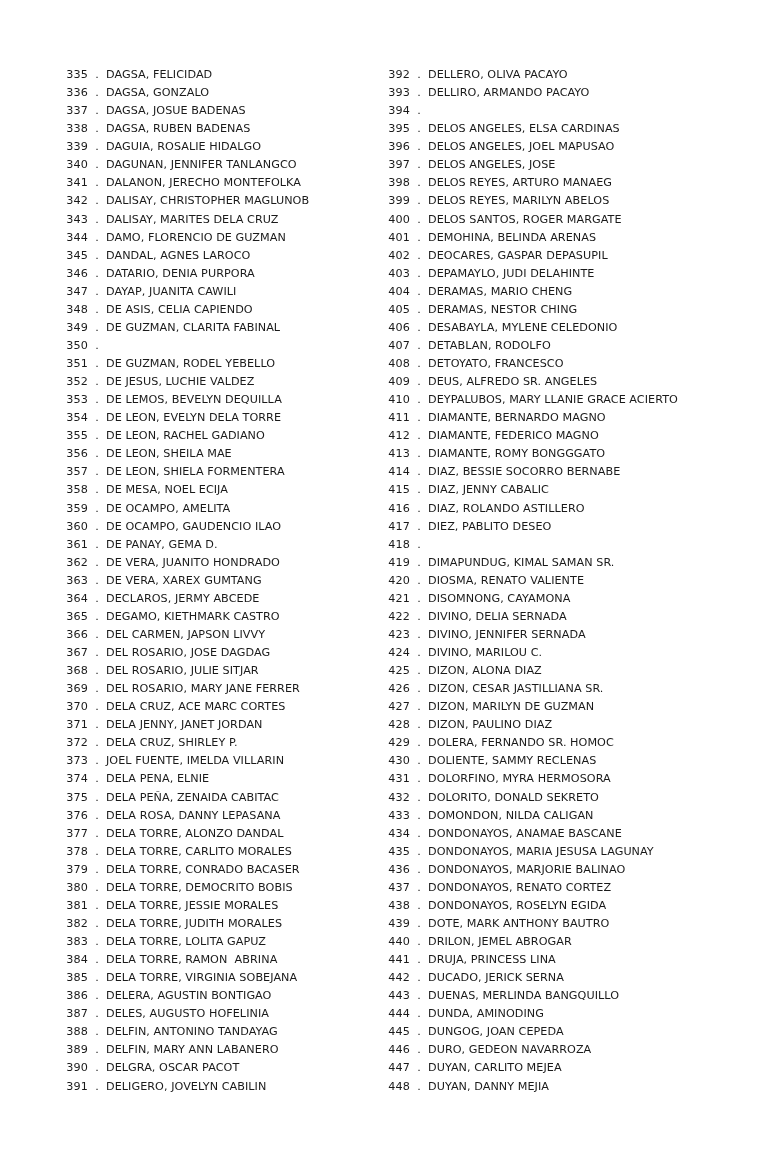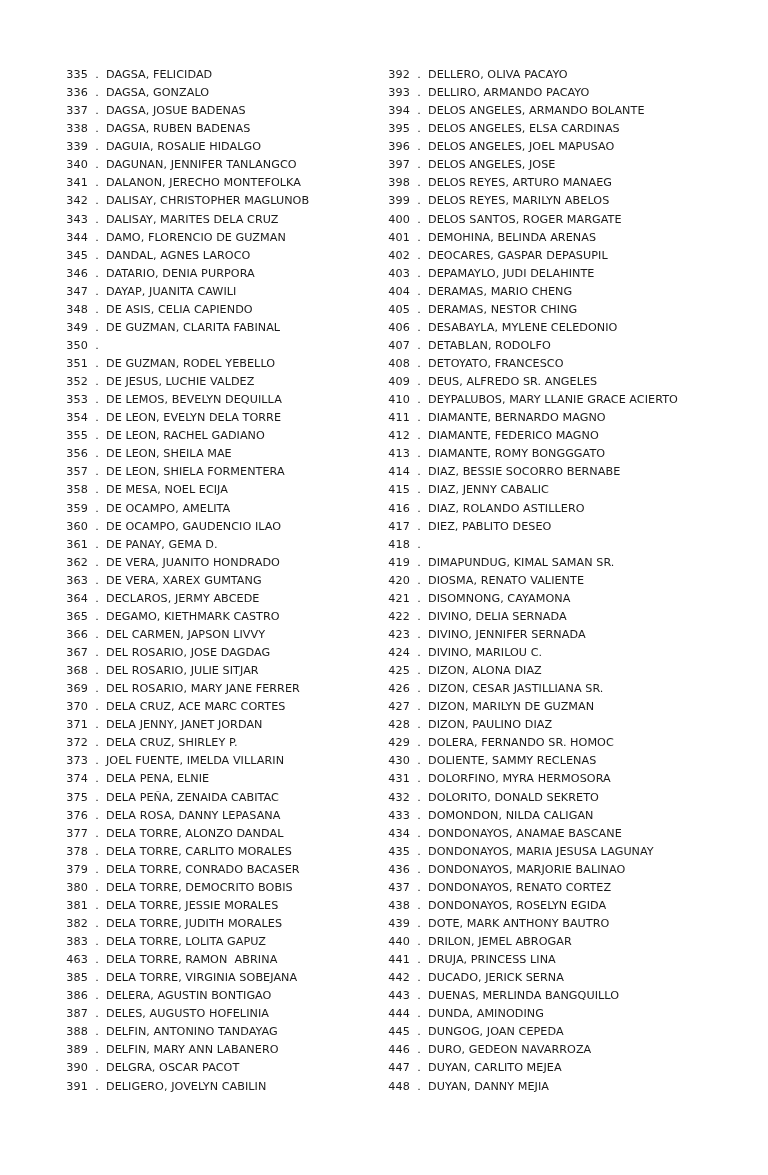--- a/index.html
+++ b/index.html
@@ -113,33 +113,33 @@
         <div class="entry-row"><span class="entry-index">374</span><span class="entry-dot">.</span><span class="entry-name">DELA PENA, ELNIE</span></div>
         <div class="entry-row"><span class="entry-index">375</span><span class="entry-dot">.</span><span class="entry-name">DELA PEÑA, ZENAIDA CABITAC</span></div>
         <div class="entry-row"><span class="entry-index">376</span><span class="entry-dot">.</span><span class="entry-name">DELA ROSA, DANNY LEPASANA</span></div>
         <div class="entry-row"><span class="entry-index">377</span><span class="entry-dot">.</span><span class="entry-name">DELA TORRE, ALONZO DANDAL</span></div>
         <div class="entry-row"><span class="entry-index">378</span><span class="entry-dot">.</span><span class="entry-name">DELA TORRE, CARLITO MORALES</span></div>
         <div class="entry-row"><span class="entry-index">379</span><span class="entry-dot">.</span><span class="entry-name">DELA TORRE, CONRADO BACASER</span></div>
         <div class="entry-row"><span class="entry-index">380</span><span class="entry-dot">.</span><span class="entry-name">DELA TORRE, DEMOCRITO BOBIS</span></div>
         <div class="entry-row"><span class="entry-index">381</span><span class="entry-dot">.</span><span class="entry-name">DELA TORRE, JESSIE MORALES</span></div>
         <div class="entry-row"><span class="entry-index">382</span><span class="entry-dot">.</span><span class="entry-name">DELA TORRE, JUDITH MORALES</span></div>
         <div class="entry-row"><span class="entry-index">383</span><span class="entry-dot">.</span><span class="entry-name">DELA TORRE, LOLITA GAPUZ</span></div>
-        <div class="entry-row"><span class="entry-index">463</span><span class="entry-dot">.</span><span class="entry-name">DELA TORRE, RAMON  ABRINA</span></div>
+        <div class="entry-row"><span class="entry-index">384</span><span class="entry-dot">.</span><span class="entry-name">DELA TORRE, RAMON  ABRINA</span></div>
         <div class="entry-row"><span class="entry-index">385</span><span class="entry-dot">.</span><span class="entry-name">DELA TORRE, VIRGINIA SOBEJANA</span></div>
         <div class="entry-row"><span class="entry-index">386</span><span class="entry-dot">.</span><span class="entry-name">DELERA, AGUSTIN BONTIGAO</span></div>
         <div class="entry-row"><span class="entry-index">387</span><span class="entry-dot">.</span><span class="entry-name">DELES, AUGUSTO HOFELINIA</span></div>
         <div class="entry-row"><span class="entry-index">388</span><span class="entry-dot">.</span><span class="entry-name">DELFIN, ANTONINO TANDAYAG</span></div>
         <div class="entry-row"><span class="entry-index">389</span><span class="entry-dot">.</span><span class="entry-name">DELFIN, MARY ANN LABANERO</span></div>
         <div class="entry-row"><span class="entry-index">390</span><span class="entry-dot">.</span><span class="entry-name">DELGRA, OSCAR PACOT</span></div>
         <div class="entry-row"><span class="entry-index">391</span><span class="entry-dot">.</span><span class="entry-name">DELIGERO, JOVELYN CABILIN</span></div>
       </div>
     <div class="roster-column right">
         <div class="entry-row"><span class="entry-index">392</span><span class="entry-dot">.</span><span class="entry-name">DELLERO, OLIVA PACAYO</span></div>
         <div class="entry-row"><span class="entry-index">393</span><span class="entry-dot">.</span><span class="entry-name">DELLIRO, ARMANDO PACAYO</span></div>
-        <div class="entry-row"><span class="entry-index">394</span><span class="entry-dot">.</span><span class="entry-name">DELOS ANGELES, ARMANDO BOLANTE</span></div>
+        <div class="entry-row"><span class="entry-index">394</span><span class="entry-dot">.</span></div>
         <div class="entry-row"><span class="entry-index">395</span><span class="entry-dot">.</span><span class="entry-name">DELOS ANGELES, ELSA CARDINAS</span></div>
         <div class="entry-row"><span class="entry-index">396</span><span class="entry-dot">.</span><span class="entry-name">DELOS ANGELES, JOEL MAPUSAO</span></div>
         <div class="entry-row"><span class="entry-index">397</span><span class="entry-dot">.</span><span class="entry-name">DELOS ANGELES, JOSE</span></div>
         <div class="entry-row"><span class="entry-index">398</span><span class="entry-dot">.</span><span class="entry-name">DELOS REYES, ARTURO MANAEG</span></div>
         <div class="entry-row"><span class="entry-index">399</span><span class="entry-dot">.</span><span class="entry-name">DELOS REYES, MARILYN ABELOS</span></div>
         <div class="entry-row"><span class="entry-index">400</span><span class="entry-dot">.</span><span class="entry-name">DELOS SANTOS, ROGER MARGATE</span></div>
         <div class="entry-row"><span class="entry-index">401</span><span class="entry-dot">.</span><span class="entry-name">DEMOHINA, BELINDA ARENAS</span></div>
         <div class="entry-row"><span class="entry-index">402</span><span class="entry-dot">.</span><span class="entry-name">DEOCARES, GASPAR DEPASUPIL</span></div>
         <div class="entry-row"><span class="entry-index">403</span><span class="entry-dot">.</span><span class="entry-name">DEPAMAYLO, JUDI DELAHINTE</span></div>
         <div class="entry-row"><span class="entry-index">404</span><span class="entry-dot">.</span><span class="entry-name">DERAMAS, MARIO CHENG</span></div>

